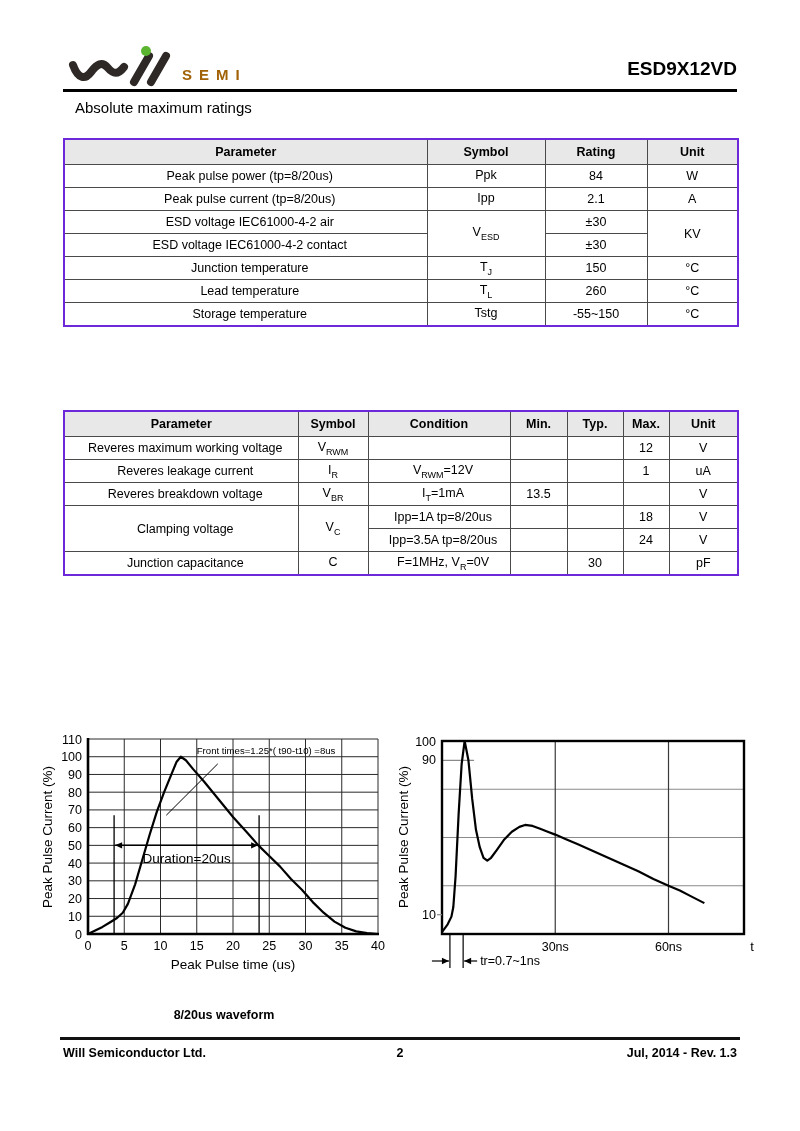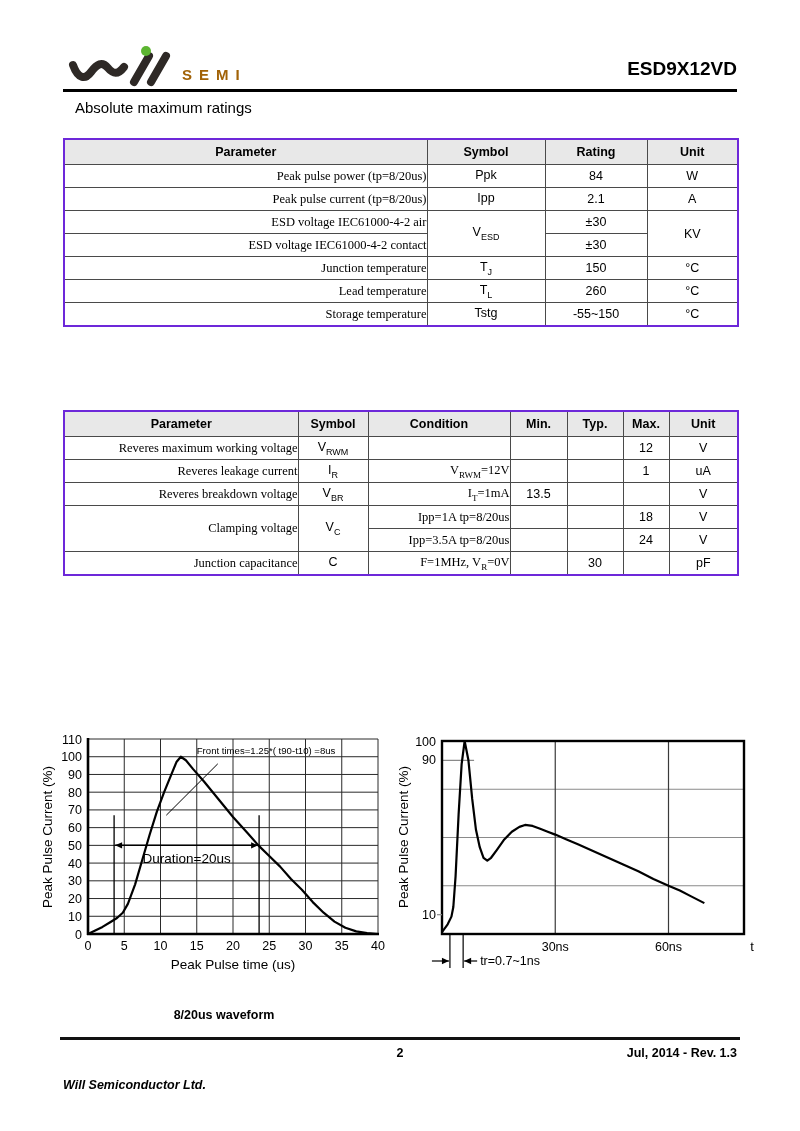--- a/index.html
+++ b/index.html
@@ -12,21 +12,21 @@
   .header-rule{background:#000;height:3px;}
   .section-title{font-weight:normal;font-size:15px;}
   .section-sub{font-weight:bold;font-size:12px;}
   
   table{border-collapse:collapse;position:absolute;table-layout:fixed;
         border:2px solid #6d28d9;}
   td,th{border:1px solid #4a4a4a;font-size:12.5px;overflow:hidden;white-space:nowrap;
         padding:0;}
   th{background:#e8e8e8;font-weight:bold;height:24px;text-align:center;}
   td{height:22px;}
-  .t-param{text-align:right;padding-left:8px;font-family:Liberation Serif, serif;}
+  .t-param{text-align:center;padding-left:8px;}
   .t-c{text-align:center;}
   sub{font-size:9px;}
   
   .caption{font-weight:bold;font-size:12.5px;text-align:center;}
   .footer-rule{background:#111;height:3px;}
   .footer-text{font-weight:bold;font-size:12.5px;}
   svg text{font-family:"Liberation Sans",sans-serif;}
 </style>
 </head>
 <body>
@@ -257,16 +257,16 @@
       <polygon points="52.9275,234 45.9275,230.8 45.9275,237.2" fill="#000"></polygon>
       <line x1="68.14" y1="234" x2="81.14" y2="234" stroke="#000" stroke-width="1.2"></line>
       <polygon points="68.14,234 75.14,230.8 75.14,237.2" fill="#000"></polygon>
       <text x="84.14" y="238" font-size="12.5" text-anchor="start" fill="#000">tr=0.7~1ns</text>
       <text x="12" y="110" font-size="13.5" text-anchor="middle" fill="#000" transform="rotate(-90 12 110)">Peak Pulse Current (%)</text>
     </svg>
 
   <div class="abs caption" style="left:94px;top:1008px;width:260px;">8/20us waveform</div>
 
   <div class="abs footer-rule" style="left:60px;top:1037px;width:680px;"></div>
-  <div class="abs footer-text" style="left:63px;top:1078px;font-style:italic;">Will Semiconductor Ltd.</div>
+  <div class="abs footer-text" style="left:63px;top:1046px;">Will Semiconductor Ltd.</div>
   <div class="abs footer-text" style="left:0;top:1046px;width:800px;text-align:center;">2</div>
   <div class="abs footer-text" style="right:63px;top:1046px;text-align:center;">Jul, 2014 - Rev. 1.3</div>
 </div>
 
 </body></html>

